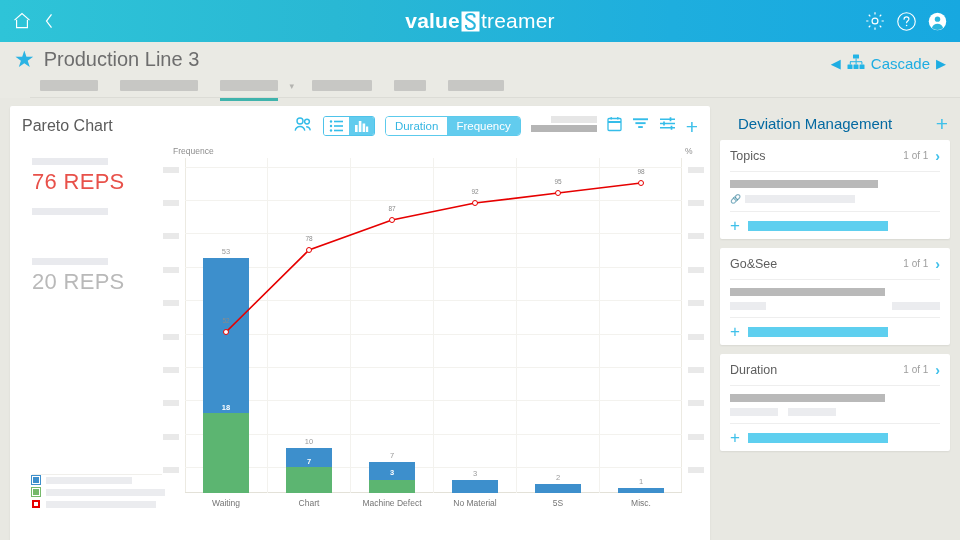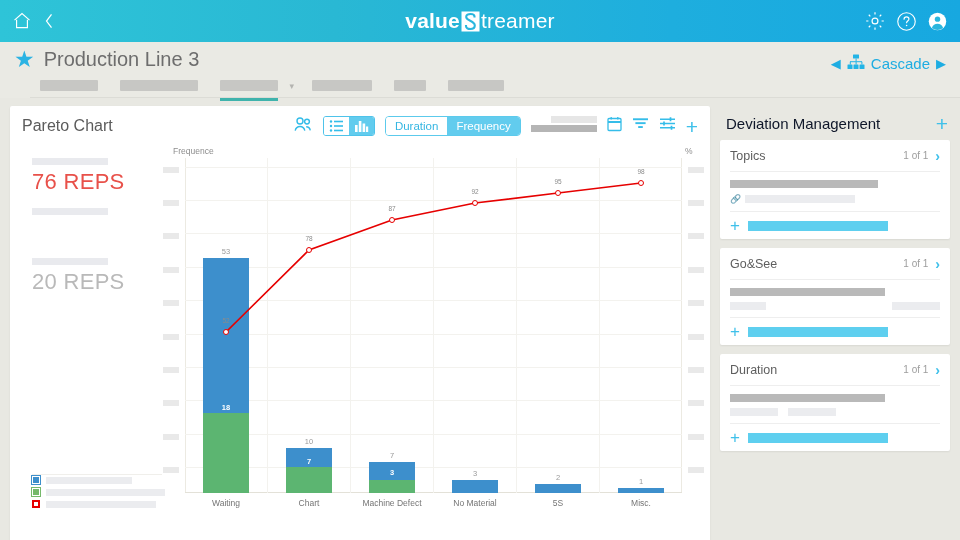--- a/index.html
+++ b/index.html
@@ -102,21 +102,21 @@
   .pt { position: absolute; width: 6px; height: 6px; border: 1.4px solid #e60000; border-radius: 50%; background: #fff; }
   .ptlab { position: absolute; font-size: 6.5px; color: #8b8b8b; text-align: center; width: 24px; }
   .reps { position: absolute; left: 22px; }
   .reps .rbar { width: 76px; height: 7px; background: #e9eaee; margin-bottom: 4px; }
   .reps .rtxt { font-size: 22px; color: #b9b9b9; font-weight: 300; letter-spacing: .3px; }
   .reps .rtxt.red { color: #e8514a; }
 
   
   .right { width: 230px; }
   .right-head { display: flex; align-items: center; height: 34px; padding: 0 2px 0 6px; }
-  .right-title { font-size: 15px; color: #0f172a; }
+  .right-title { font-size: 15px; color: #0369a1; margin-left: 12px; }
   .right-head .plus { margin-left: auto; }
   .dm-card { background: #fff; border-radius: 2px; box-shadow: 0 1px 2px rgba(0,0,0,.07); margin-bottom: 9px; padding: 0 10px; }
   .dm-top { display: flex; align-items: center; height: 32px; border-bottom: 1px solid #eee; }
   .dm-name { font-size: 12.5px; color: #5e5e5e; }
   .dm-count { margin-left: auto; font-size: 10px; color: #9d9d9d; }
   .chev { color: #3fc0ea; font-size: 14px; margin-left: 7px; font-weight: bold; cursor: pointer; }
   .dm-body { padding: 8px 0 7px 0; }
   .g-dark { height: 8px; background: #b9b9b9; }
   .g-light { height: 8px; background: #ebecef; }
   .dm-foot { display: flex; align-items: center; gap: 8px; height: 28px; border-top: 1px solid #eee; }

